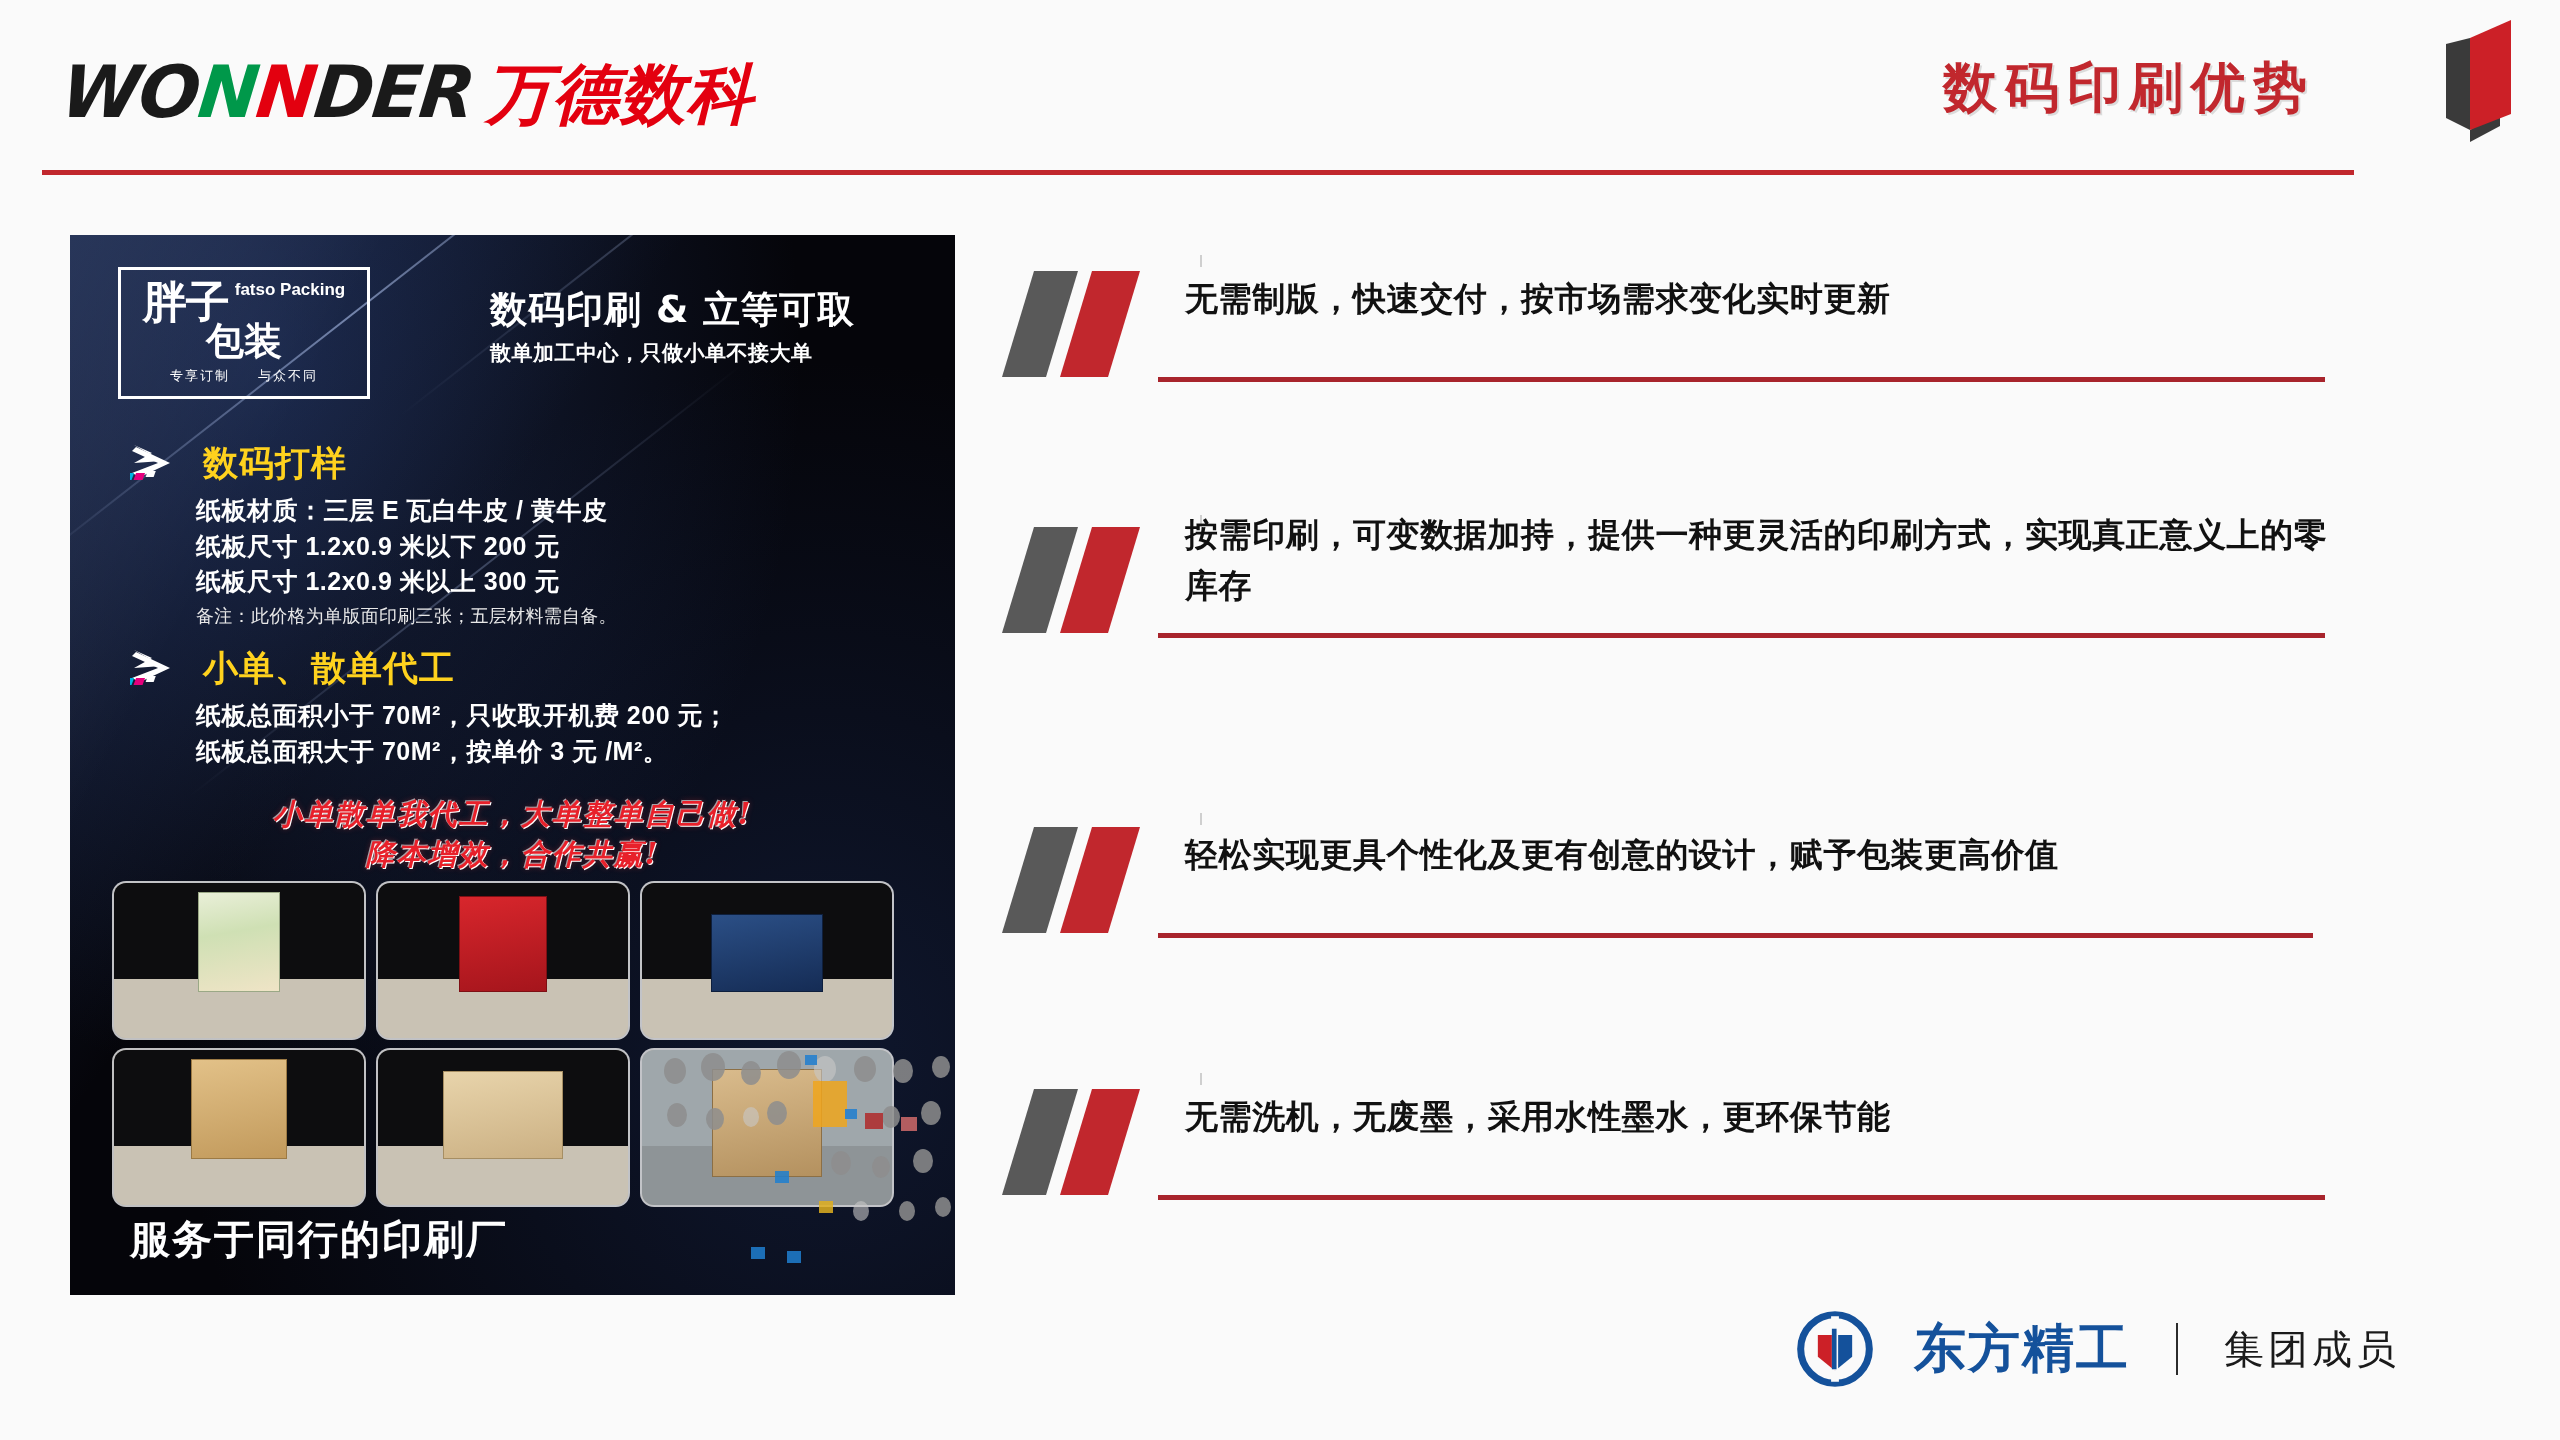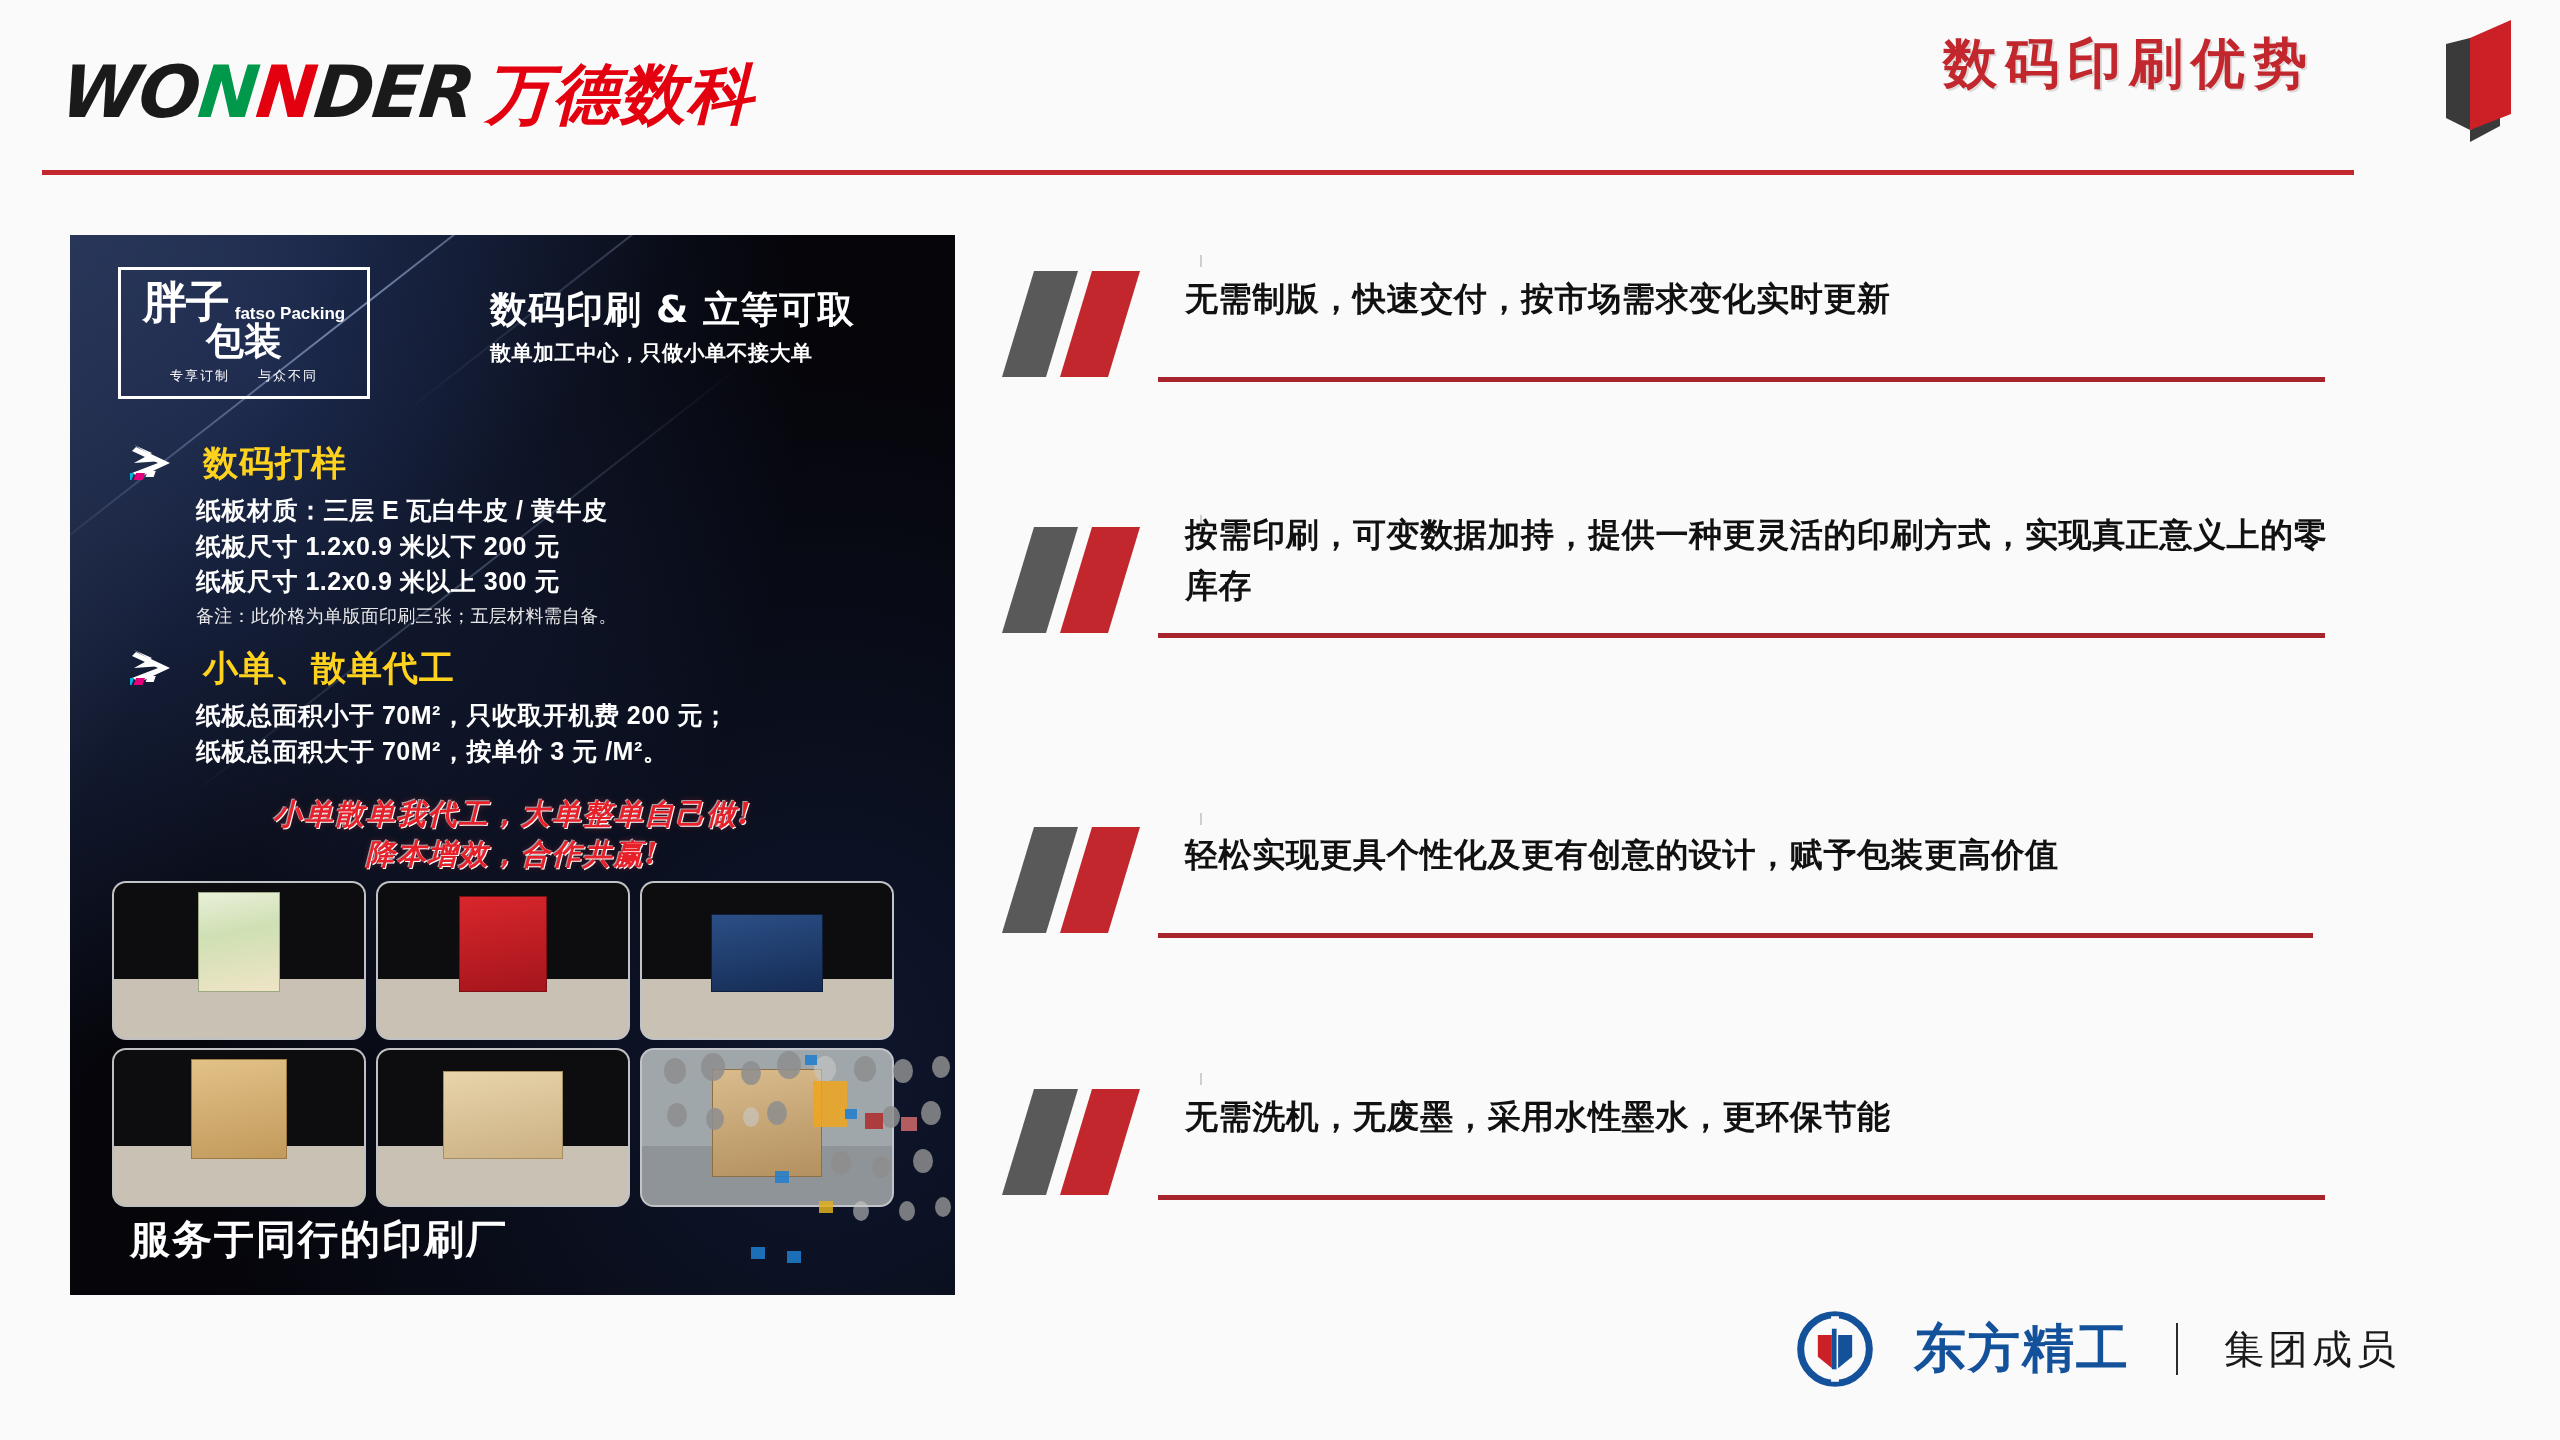--- a/index.html
+++ b/index.html
@@ -27,21 +27,21 @@
   }
   .brand-wonder .w-seg { transform: skewX(-6deg); }
   .brand-n-green { color: #00984a; }
   .brand-n-red { color: #e3000f; }
   .brand-cn {
     font-size: 66px; color: #e3000f; font-weight: 900; font-style: italic;
     margin-left: 12px; letter-spacing: 1px;
     font-family: "DejaVu Sans", sans-serif;
   }
   .header-title {
-    position: absolute; right: 245px; top: 28px;
+    position: absolute; right: 245px; top: 52px;
     font-size: 54px; font-weight: 900; color: #c1272d;
     letter-spacing: 8px;
     font-family: "DejaVu Sans", sans-serif;
     text-shadow: 2px 2px 0 rgba(0,0,0,.12);
   }
   .header-rule {
     position: absolute; left: 42px; top: 170px;
     width: 2312px; height: 5px; background: #c1272d;
   }
   .corner-deco { position: absolute; right: 42px; top: 8px; width: 110px; height: 140px; }
@@ -62,21 +62,21 @@
   .poster .streak {
     position: absolute; background: linear-gradient(90deg, rgba(255,255,255,0), rgba(190,210,255,.55), rgba(255,255,255,0));
     height: 2px; transform: rotate(-38deg); transform-origin: left center;
   }
   .pkg-logo {
     position: absolute; left: 48px; top: 32px;
     width: 252px; height: 132px;
     border: 3px solid #ffffff;
     display: flex; flex-direction: column; justify-content: center; align-items: center;
   }
-  .pkg-logo-row1 { display: flex; align-items: flex-end; gap: 6px; }
+  .pkg-logo-row1 { display: flex; gap: 6px; }
   .pkg-logo-cn {
     color: #fff; font-weight: 900; font-size: 44px; line-height: .95;
     font-family: "DejaVu Sans", sans-serif; letter-spacing: -1px;
   }
   .pkg-logo-en { color: #fff; font-size: 17px; font-weight: 700; line-height: 1.05; text-align: left; }
   .pkg-logo-cn2 { color: #fff; font-weight: 900; font-size: 38px; line-height: 1; font-family: Liberation Sans, sans-serif; }
   .pkg-logo-sub {
     margin-top: 7px; display: flex; gap: 28px;
     color: #fff; font-size: 13px; letter-spacing: 2px;
   }

